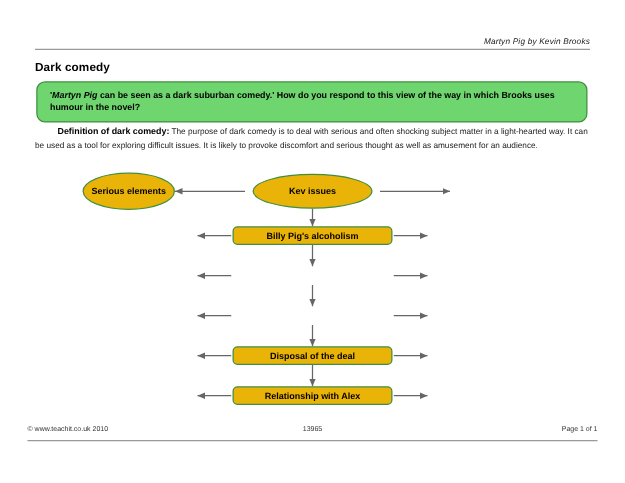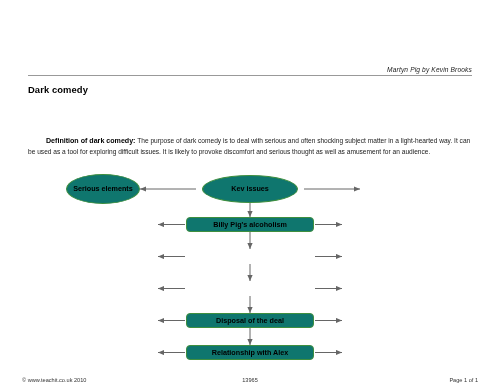--- a/index.html
+++ b/index.html
@@ -14,21 +14,20 @@
     color: #000000;
     position: relative;
     overflow: hidden;
   }
 
   .page {
     position: absolute;
     left: 0; top: 0;
     width: 500px;
     height: 298px;
-    margin-top: 36px;
   }
 
   
   .header {
     position: absolute;
     left: 28px;
     top: 30px;
     width: 444px;
     text-align: right;
     font-size: 6.6px;
@@ -94,21 +93,21 @@
     width: 500px;
     height: 212px;
   }
   .chart svg {
     position: absolute;
     left: 0; top: 0;
   }
 
   .node {
     position: absolute;
-    background: #0f766e;
+    background: #eab308;
     border: 0.9px solid #3f8f3f;
     color: #000000;
     font-weight: bold;
     display: flex;
     align-items: center;
     justify-content: center;
     text-align: center;
     box-sizing: border-box;
   }
   .oval {
@@ -153,20 +152,23 @@
 </style>
 </head>
 <body>
 
 <div class="page">
 
   <div class="header">Martyn Pig by Kevin Brooks</div>
 
   <div class="page-title">Dark comedy</div>
 
+  <div class="question-box">
+    <span>'</span><em>Martyn Pig</em><span> can be seen as a dark suburban comedy.'  How do you respond to this view of the way in which Brooks uses humour in the novel?</span>
+  </div>
 
   <div class="definition">
     <b>Definition of dark comedy:</b><span> The purpose of dark comedy is to deal with serious and often shocking subject matter in a light-hearted way.  It can be used as a tool for exploring difficult issues.  It is likely to provoke discomfort and serious thought as well as amusement for an audience.</span>
   </div>
 
   <div class="chart">
 
     <svg width="500" height="212">
       <defs>
         <marker id="ah" markerWidth="7" markerHeight="7" refX="6" refY="2.6" orient="auto">

